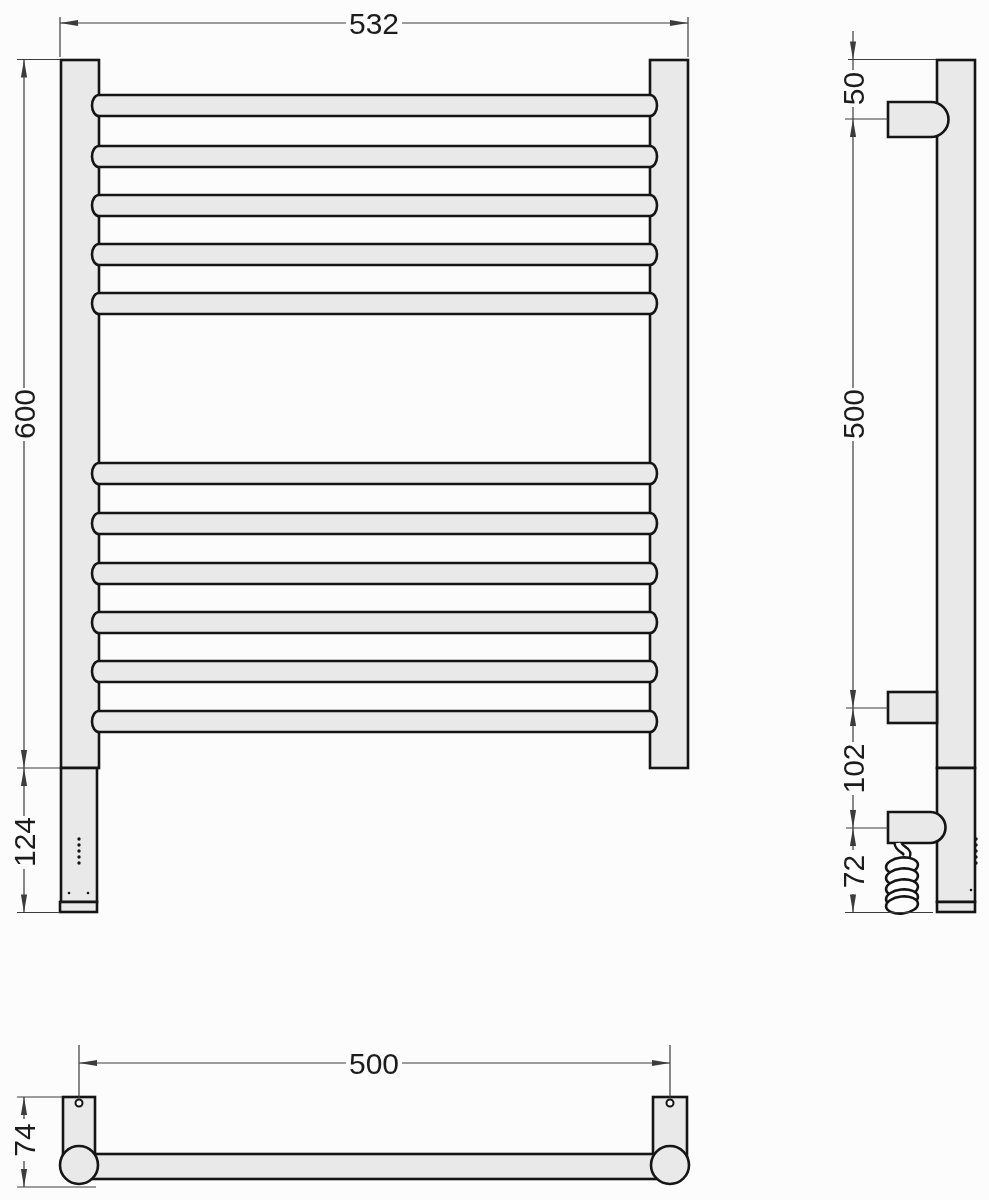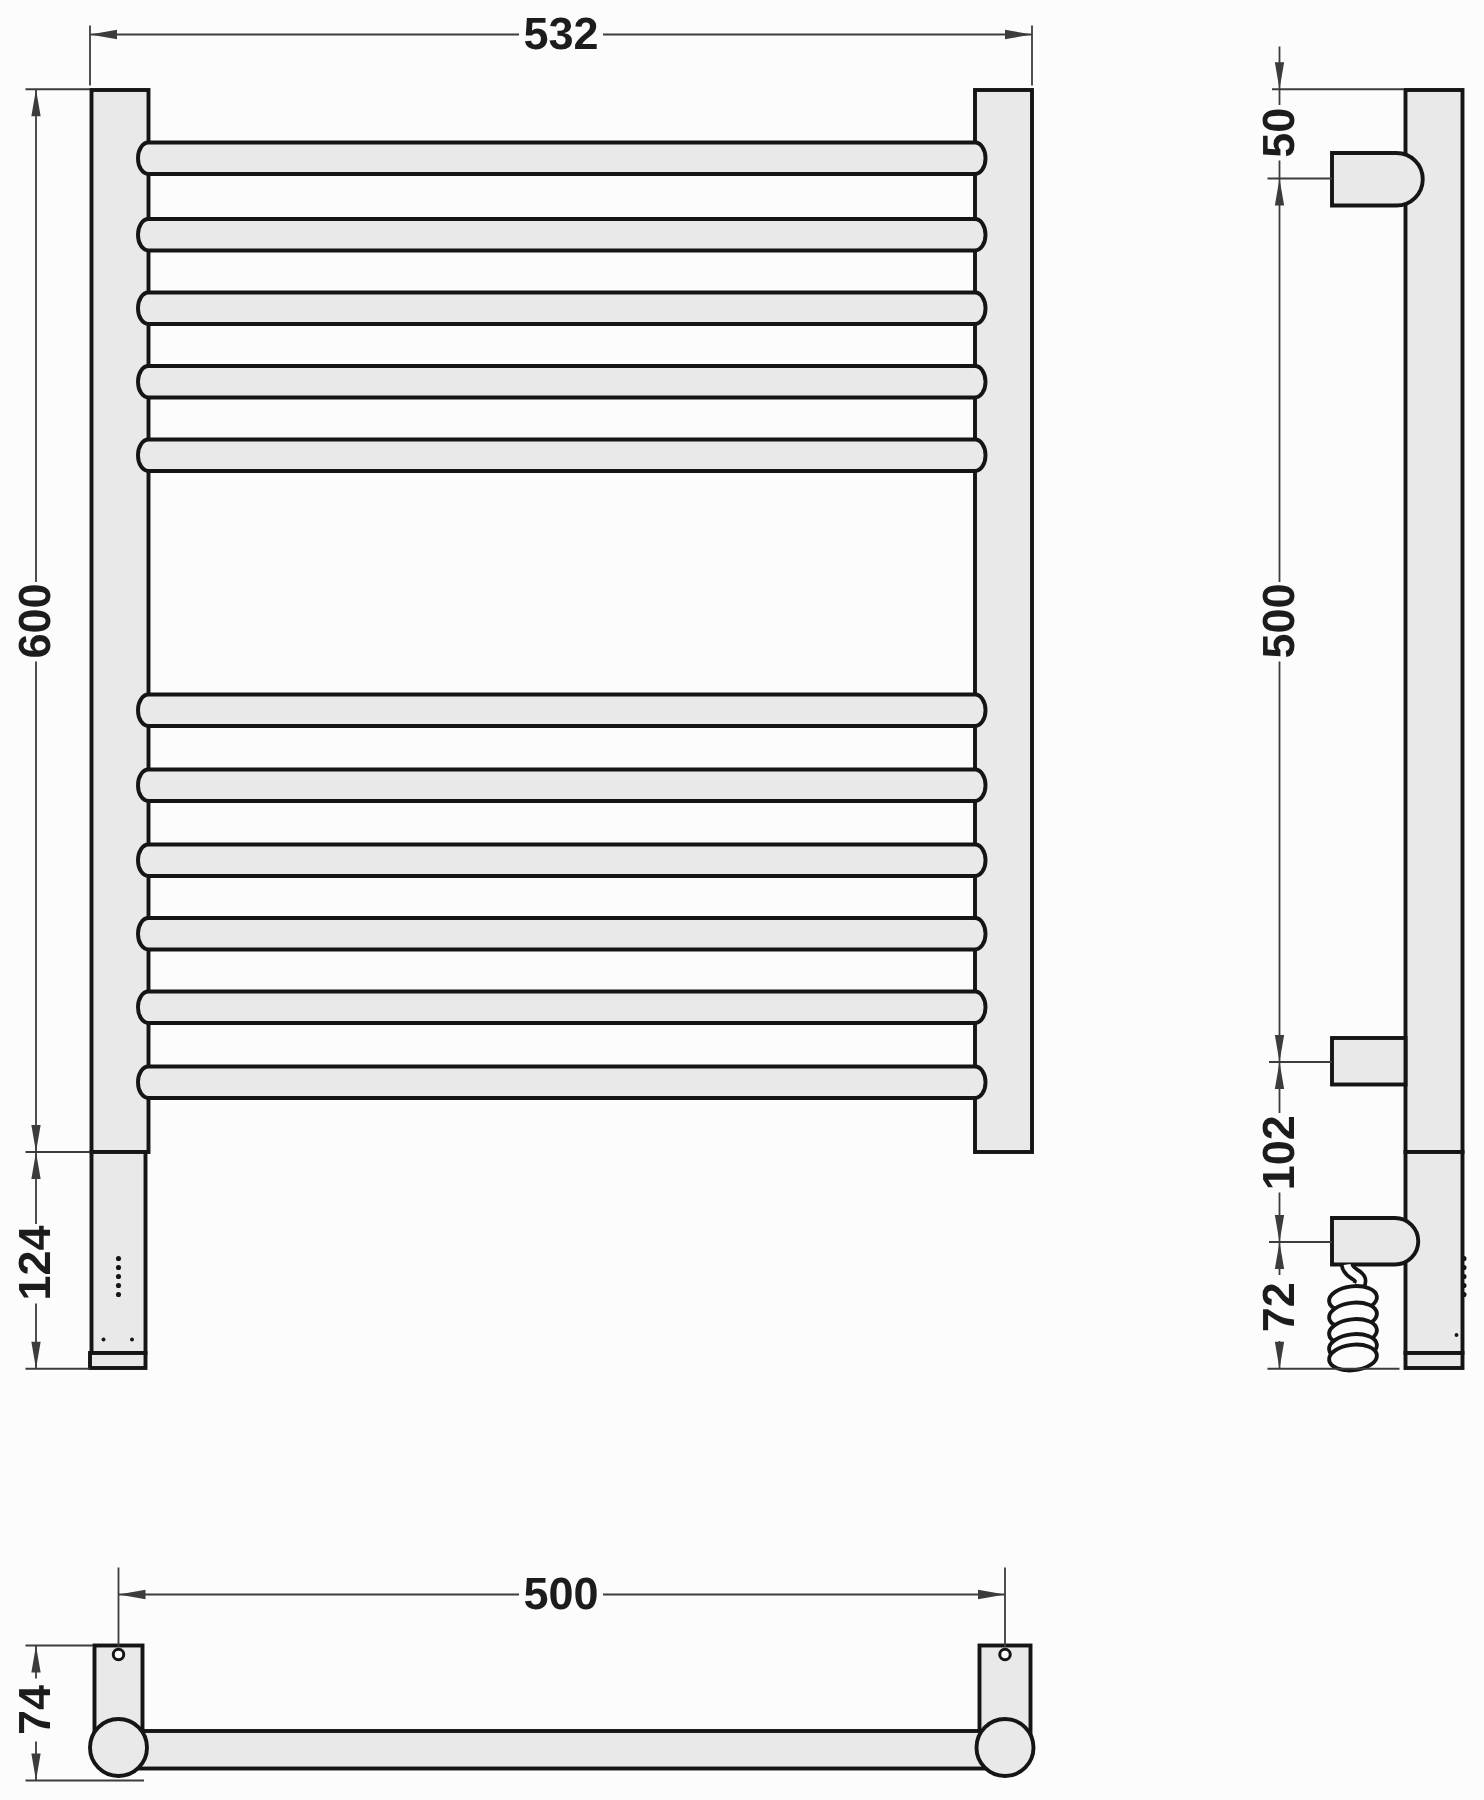--- a/index.html
+++ b/index.html
@@ -3,21 +3,21 @@
 <meta charset="utf-8">
 <style>
   :root{
     --metal_fill:#e9e9e9;
     --outline:#151515;
     --dimension_line:#3c3c3c;
     --label_text:#1c1c1c;
     --background:#fcfcfc;
   }
   html,body{margin:0;padding:0;background:var(--background);}
-  .stage{width:989px;height:1200px;position:relative;background:var(--background);font-weight:bold;}
+  .stage{width:989px;height:1200px;position:relative;background:var(--background);}
   svg{display:block;}
   .shape{fill:var(--metal_fill);stroke:var(--outline);stroke-width:2.6;stroke-linejoin:miter;}
   .hole{fill:var(--background);stroke:var(--outline);stroke-width:2;}
   .cable{fill:var(--background);stroke:var(--outline);stroke-width:2.6;}
   .cable-neck-outer{fill:none;stroke:var(--outline);stroke-width:9.5;}
   .cable-neck-inner{fill:none;stroke:var(--background);stroke-width:4.6;}
   .dim{fill:none;stroke:var(--dimension_line);stroke-width:1.2;}
   .arrow{fill:var(--dimension_line);stroke:none;}
   .dot{fill:var(--outline);stroke:none;}
   .dimtext{

